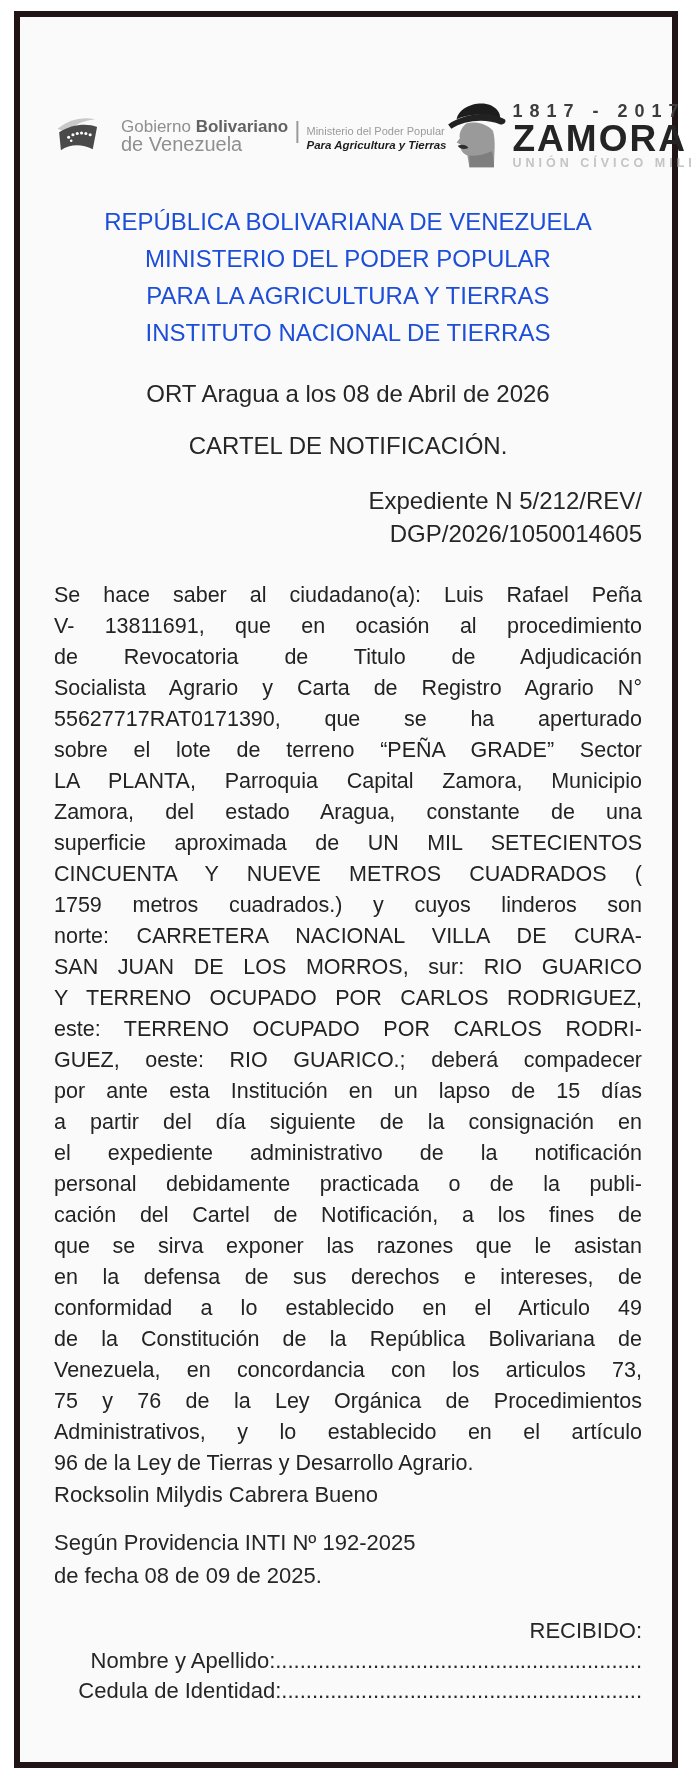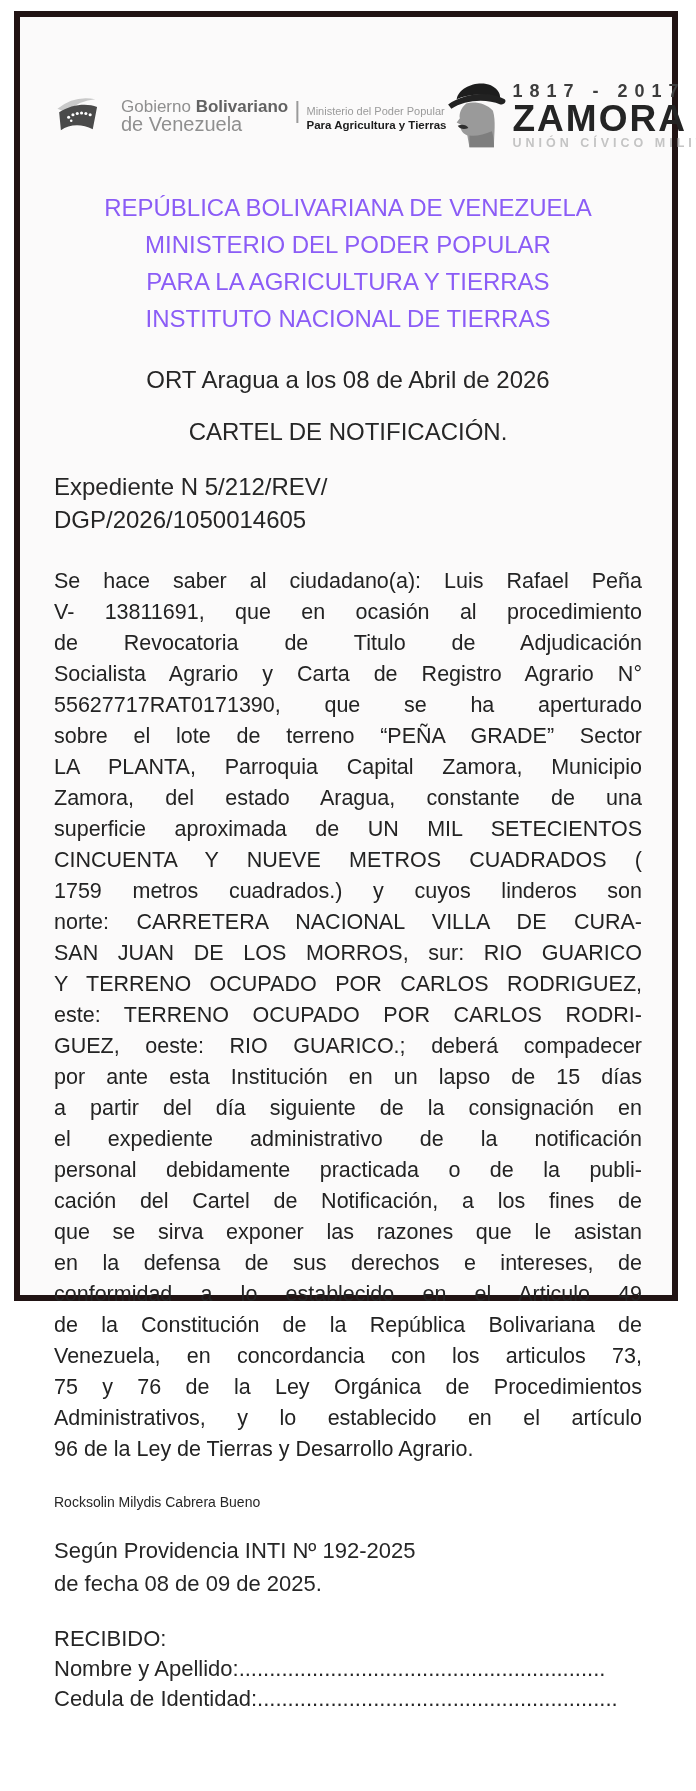--- a/index.html
+++ b/index.html
@@ -1,52 +1,52 @@
 <!DOCTYPE html>
 <html><head>
 <meta charset="utf-8">
 <style>
   html,body { margin:0; padding:0; background:#ffffff; }
   .page {
     position:relative; width:696px; height:1791px; background:#ffffff;
     font-family:"Liberation Sans","DejaVu Sans",sans-serif; overflow:hidden;
   }
   .frame {
-    position:absolute; left:14px; top:11px; width:664px; height:1290px;
+    position:absolute; left:14px; top:11px; width:664px; height:1757px;
     box-sizing:border-box; border:6px solid #211414; background:#fbfafa;
-    padding:48px 30px 0 34px; color:#262626;
+    padding:68px 30px 0 34px; color:#262626;
   }
   
   .header { display:flex; align-items:center; justify-content:space-between; height:100px; }
   .gov-logo { display:flex; align-items:center; }
   .gov-text { margin-left:5px; line-height:19px; }
   .brand { font-size:17px; color:#8f8f8f; white-space:nowrap; }
   .brand b { color:#636363; }
   .brand2 { font-size:20px; color:#8f8f8f; margin-top:-1px; }
   .gov-divider { font-size:24px; color:#9a9a9a; font-weight:300; margin:0 6px 10px 6px; }
   .ministry { line-height:14px; margin-top:6px; }
   .min1 { font-size:11px; color:#9a9a9a; white-space:nowrap; }
-  .min2 { font-size:11.5px; color:#1c1c1c; font-weight:bold; white-space:nowrap; }
+  .min2 { font-size:11.5px; color:#1c1c1c; font-weight:bold; white-space:nowrap;font-style:italic; }
   .zamora { display:flex; align-items:center; }
   .zamora-text { margin-left:2px; }
   .zyears { font-size:18px; font-weight:bold; color:#3d3d3d; letter-spacing:7px; white-space:nowrap; }
   .zname { font-size:37px; font-weight:bold; color:#242424; letter-spacing:2px; line-height:34px; white-space:nowrap; }
   .zsub { font-size:12.5px; font-weight:bold; color:#c4c4c4; letter-spacing:4px; white-space:nowrap; }
   
-  .titles { margin-top:24px; text-align:center; font-size:24px; line-height:37px; color:#8b5cf6; }
+  .titles { margin-top:18px; text-align:center; font-size:24px; line-height:37px; color:#1d4ed8; }
   .date-line { margin-top:29px; text-align:center; font-size:24px; line-height:28px; }
   .cartel { margin-top:24px; text-align:center; font-size:24px; line-height:28px; }
-  .exped { margin-top:24px; text-align:left; font-size:24px; line-height:33px; }
+  .exped { margin-top:24px; text-align:right; font-size:24px; line-height:33px; }
   
   .body { margin-top:30px; font-size:21.5px; line-height:31px; color:#232323; }
   .ln { text-align:justify; text-align-last:justify; }
   .ln.flush { text-align-last:left; }
-  .signer { margin-top:22px; font-size:14px; line-height:31px; }
+  .signer { font-size:22px; line-height:31px; }
   .prov { margin-top:16px; font-size:22px; line-height:33px; }
-  .recibido { margin-top:24px; font-size:22px; line-height:30px; }
+  .recibido { margin-top:24px; font-size:22px; line-height:30px;text-align:right; }
   .dotline { white-space:nowrap; overflow:hidden; }
 </style>
 </head>
 <body>
 
 <div class="page">
   <div class="frame">
 
     <div class="header">
       <div class="gov-logo">

